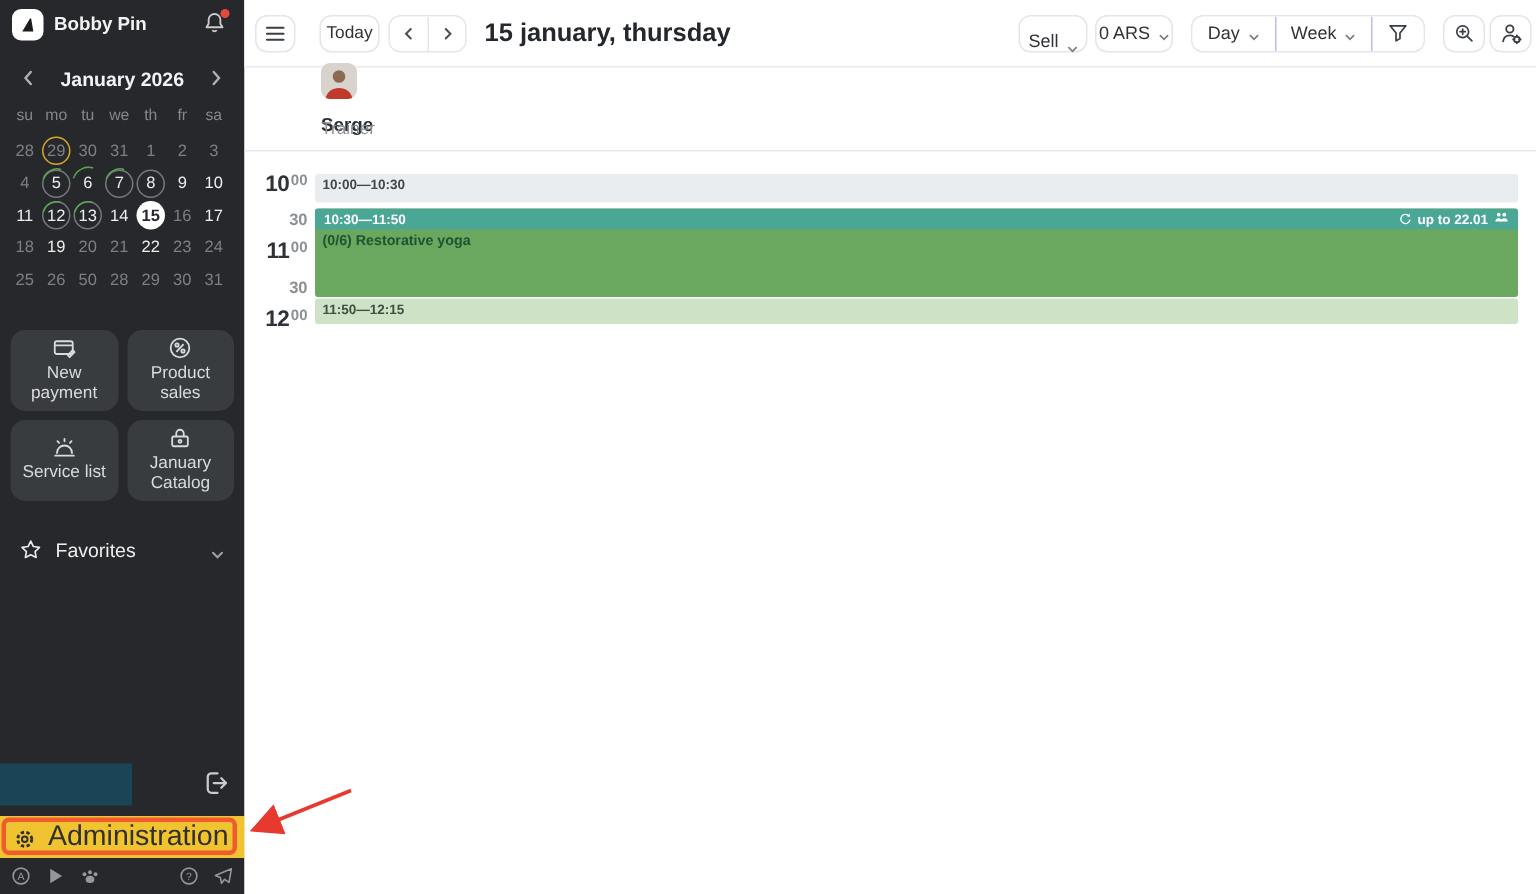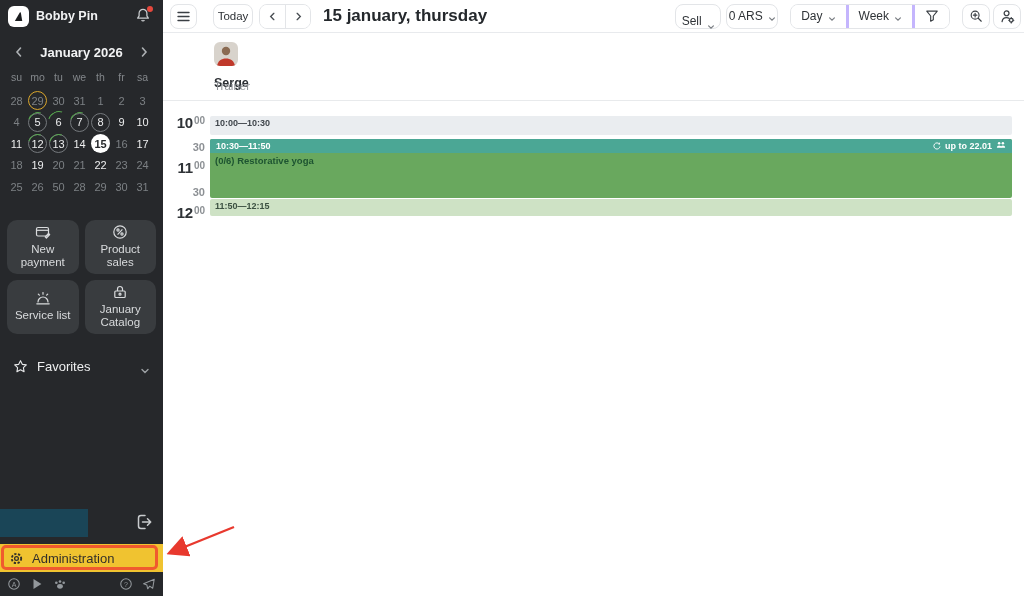--- a/index.html
+++ b/index.html
@@ -48,54 +48,54 @@
   .fav-star { width:15px; height:15px; color:#E7E8EA; }
   .fav-label { margin-left:9px; font-size:13px; color:#EDEEEF; }
   .fav-chev { margin-left:auto; width:10px; height:10px; color:#9CA0A4; }
 
   .censored { position:absolute; left:0; top:509px; width:88px; height:28px; background:#1A4557; }
   .logout-btn { position:absolute; right:7px; top:511px; width:24px; height:24px; color:#C9CCCE;
                 background:none; border:none; cursor:pointer; }
 
   .admin-bar { position:absolute; left:0; top:544px; width:188px; height:28px; background:#F0C330;
                display:flex; align-items:center; gap:8px; padding-left:9px;
-               color:#33302A; font-size:13px; cursor:pointer; }
+               color:#33302A; font-size:19px; cursor:pointer; }
   .admin-gear { width:15px; height:15px; color:#33302A; }
   .annotation-box { position:absolute; left:1px; top:545px; width:157px; height:25px;
                     border:3px solid #F05A2E; border-radius:5px; pointer-events:none; z-index:6; }
 
   .side-footer { position:absolute; left:0; bottom:2px; width:163px; height:20px;
                  display:flex; align-items:center; gap:9px; padding:0 7px; color:#93989C; }
   .sf-icon { width:14px; height:14px; color:#93989C; cursor:pointer; }
   .sf-spacer { flex:1; }
 
   
   .main { position:absolute; left:163px; top:0; right:0; bottom:0; background:#fff; }
-  .topbar { position:absolute; left:0; right:0; top:0; height:33px;
+  .topbar { position:absolute; left:0; right:0; top:0; height:45px;
             border-bottom:1px solid #E8EAED; display:flex; align-items:center;
             padding:0 3px 0 7px; background:#fff; }
   .btn { height:25px; border:1px solid #E3E5E8; border-radius:8px; background:#fff;
          display:inline-flex; align-items:center; justify-content:center; gap:5px;
          font-family:inherit; font-size:12px; color:#2F3337; cursor:pointer; }
   .menu-btn { width:27px; }
   .today-btn { width:40px; margin-left:16px; font-size:11.5px; }
   .nav-pair { display:flex; margin-left:6px; border:1px solid #E3E5E8; border-radius:8px; overflow:hidden; height:25px; }
   .nav-pair button { width:25px; border:none; background:#fff; color:#4A4F54; cursor:pointer;
                      display:flex; align-items:center; justify-content:center; }
   .nav-pair button + button { border-left:1px solid #E3E5E8; }
   .page-title { margin-left:12px; font-size:17px; font-weight:700; color:#24282C; }
   .topbar-right { margin-left:auto; display:flex; align-items:center; }
   .sell-btn { width:46px;align-items:flex-end; }
   .balance-btn { width:52px; margin-left:5px; }
   .seg-group { display:flex; margin-left:12px; border:1px solid #E3E5E8; border-radius:8px;
                overflow:hidden; height:25px; }
   .seg { border:none; background:#fff; height:100%; display:flex; align-items:center;
          justify-content:center; gap:5px; font-family:inherit; font-size:12px; color:#2F3337;
          cursor:pointer; padding:0 10px; }
-  .seg + .seg { border-left:3px solid #c4b5fd; }
+  .seg + .seg { border-left:1px solid #c4b5fd; }
   .icon-btn { width:28px; margin-left:12px; color:#3A3F44; }
   .icon-btn + .icon-btn { margin-left:3px; }
   .chev-down { width:8px; height:8px; color:#7A7E83; }
 
   .avatar { position:absolute; left:51px; top:42px; width:24px; height:24px; border-radius:6px;
             overflow:hidden; cursor:pointer; }
   .staff-name { position:absolute; left:51px; top:76px; font-size:12.5px; font-weight:700; color:#2B2F33; }
   .staff-role { position:absolute; left:51px; top:80px; font-size:11.5px; color:#8D9195; }
   .header-divider { position:absolute; left:0; right:0; top:100px; height:1px; background:#E8EAEC; }
 

